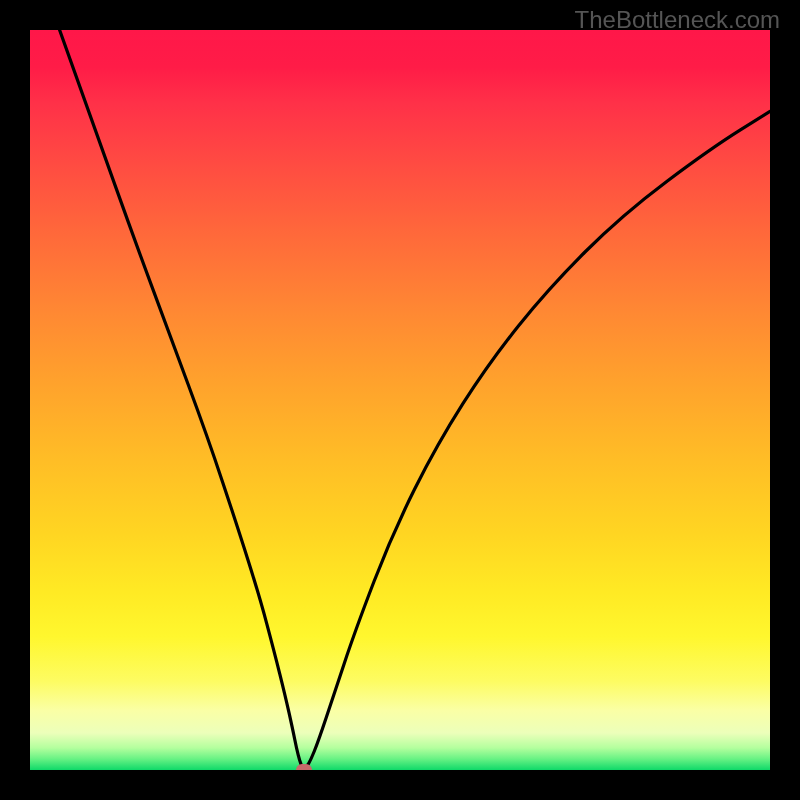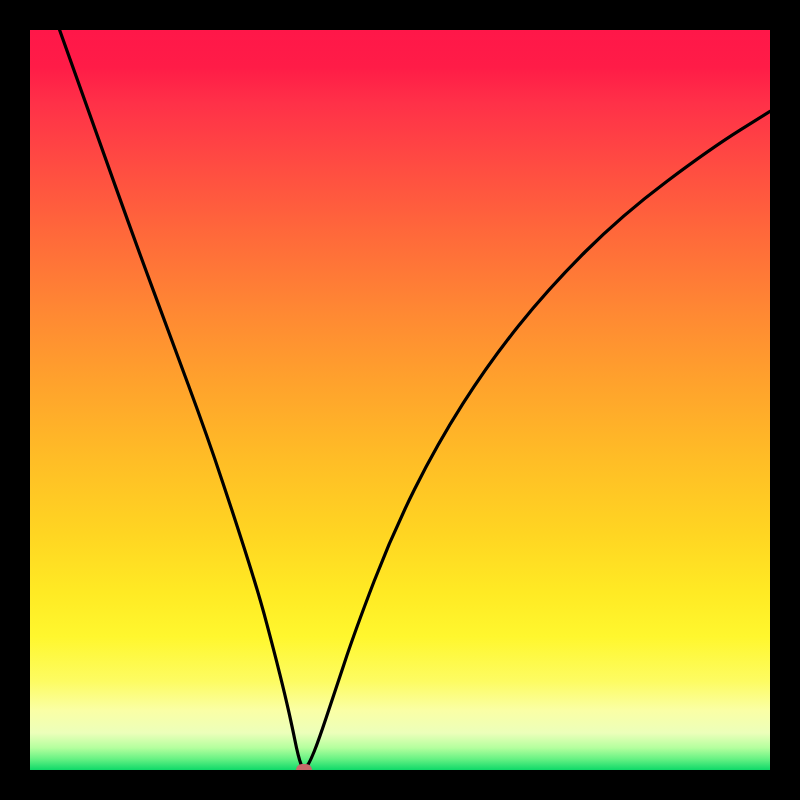--- a/index.html
+++ b/index.html
@@ -69,20 +69,21 @@
   .marker {
     position: absolute;
     background: #c86a6a;
     border-radius: 6px;
   }
 </style>
 </head>
 <body>
 
 <div class="container">
+  <div class="watermark">TheBottleneck.com</div>
   <div class="plot-area">
     <div class="gradient-bg"></div>
     <svg class="curve" viewBox="0 0 740 740" preserveAspectRatio="none">
       <path id="curve-path" fill="none" stroke="#000" stroke-width="3.2" stroke-linejoin="round" stroke-linecap="round" d="M 29.6 0 Q 66.6 103.60000000000002 85.1 155.40000000000003 Q 103.60000000000001 207.20000000000005 122.1 257.15000000000003 Q 140.6 307.1 159.1 357.05 Q 177.6 407 192.4 451.4 Q 207.20000000000002 495.79999999999995 218.3 530.95 Q 229.4 566.1 236.8 593.85 Q 244.20000000000002 621.6 249.75 643.8 Q 255.29999999999998 666 259 682.65 Q 262.7 699.3 264.54999999999995 708.55 Q 266.4 717.8 268.25 725.2 Q 270.09999999999997 732.6 271.95 736.3 Q 273.8 740 276.76 736.3 Q 279.71999999999997 732.6 284.15999999999997 721.5 Q 288.6 710.4 296 688.2 Q 303.4 666 314.5 632.7 Q 325.6 599.4 344.1 551.3 Q 362.59999999999997 503.2 384.8 458.79999999999995 Q 407.00000000000006 414.4 432.90000000000003 373.69999999999993 Q 458.8 332.99999999999994 488.4 296 Q 518 259 555 222 Q 592 185 636.4000000000001 151.7 Q 680.8000000000001 118.39999999999998 710.4000000000001 99.89999999999998 T 740 81.39999999999998"></path>
     </svg>
     <div id="marker" class="marker" style="left: 265.66px; top: 734.08px; width: 16.28px; height: 11.84px; background: rgb(200, 106, 106);"></div>
   </div>
 </div>
 
 </body></html>

